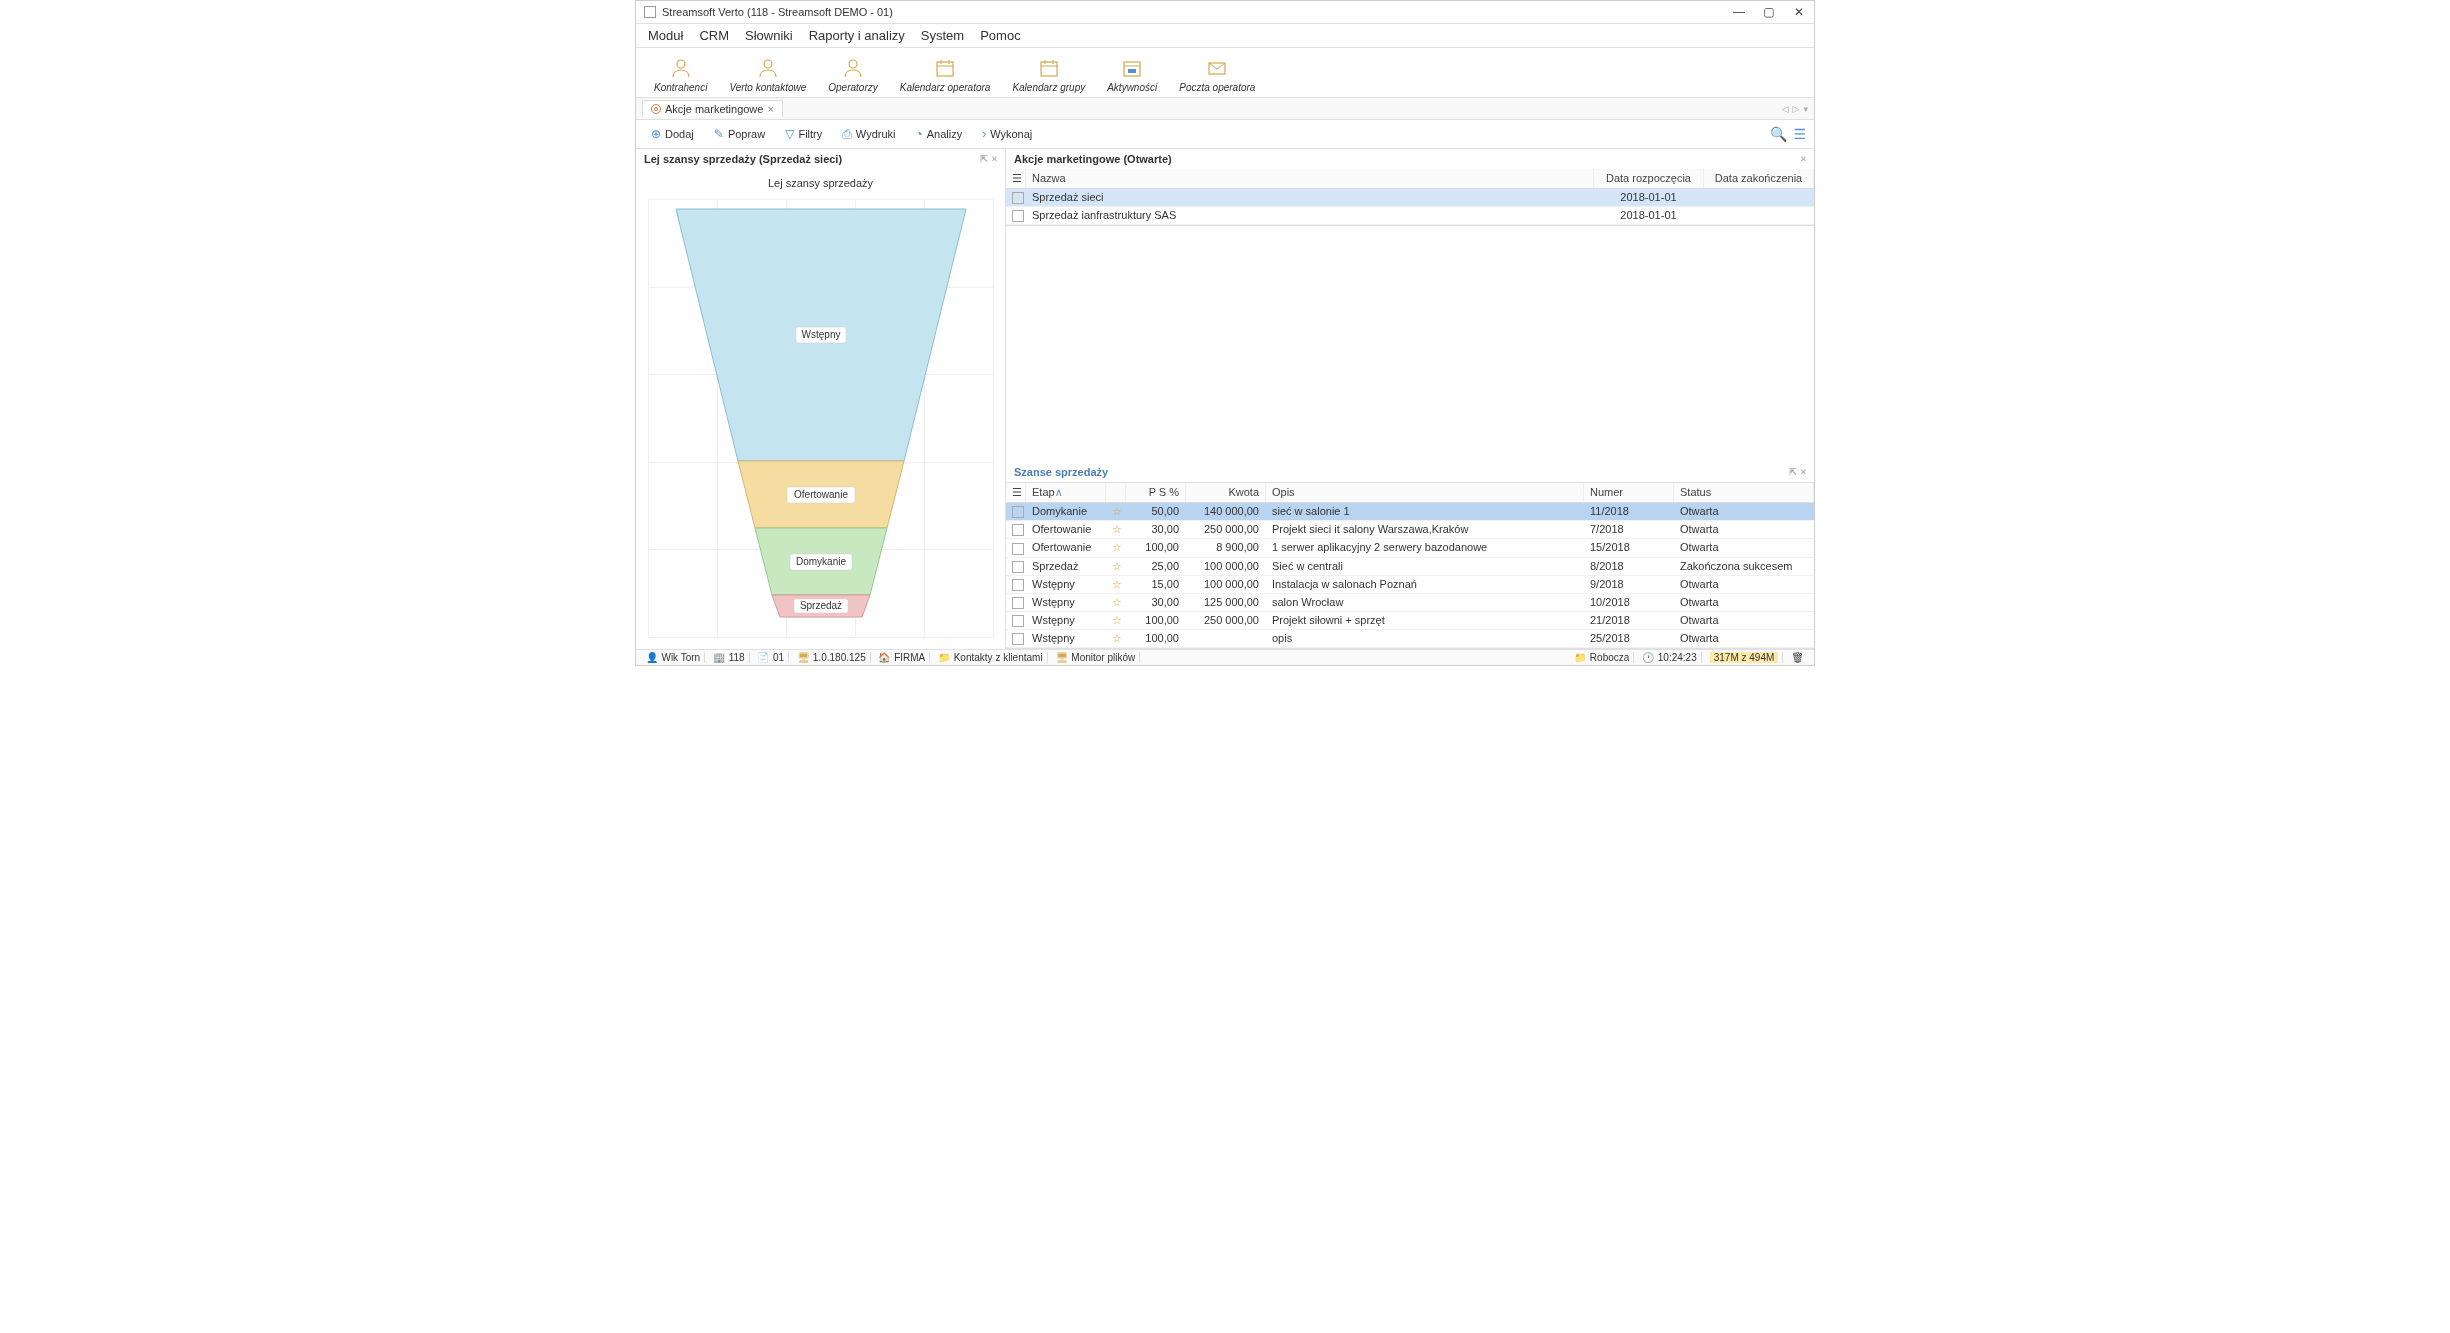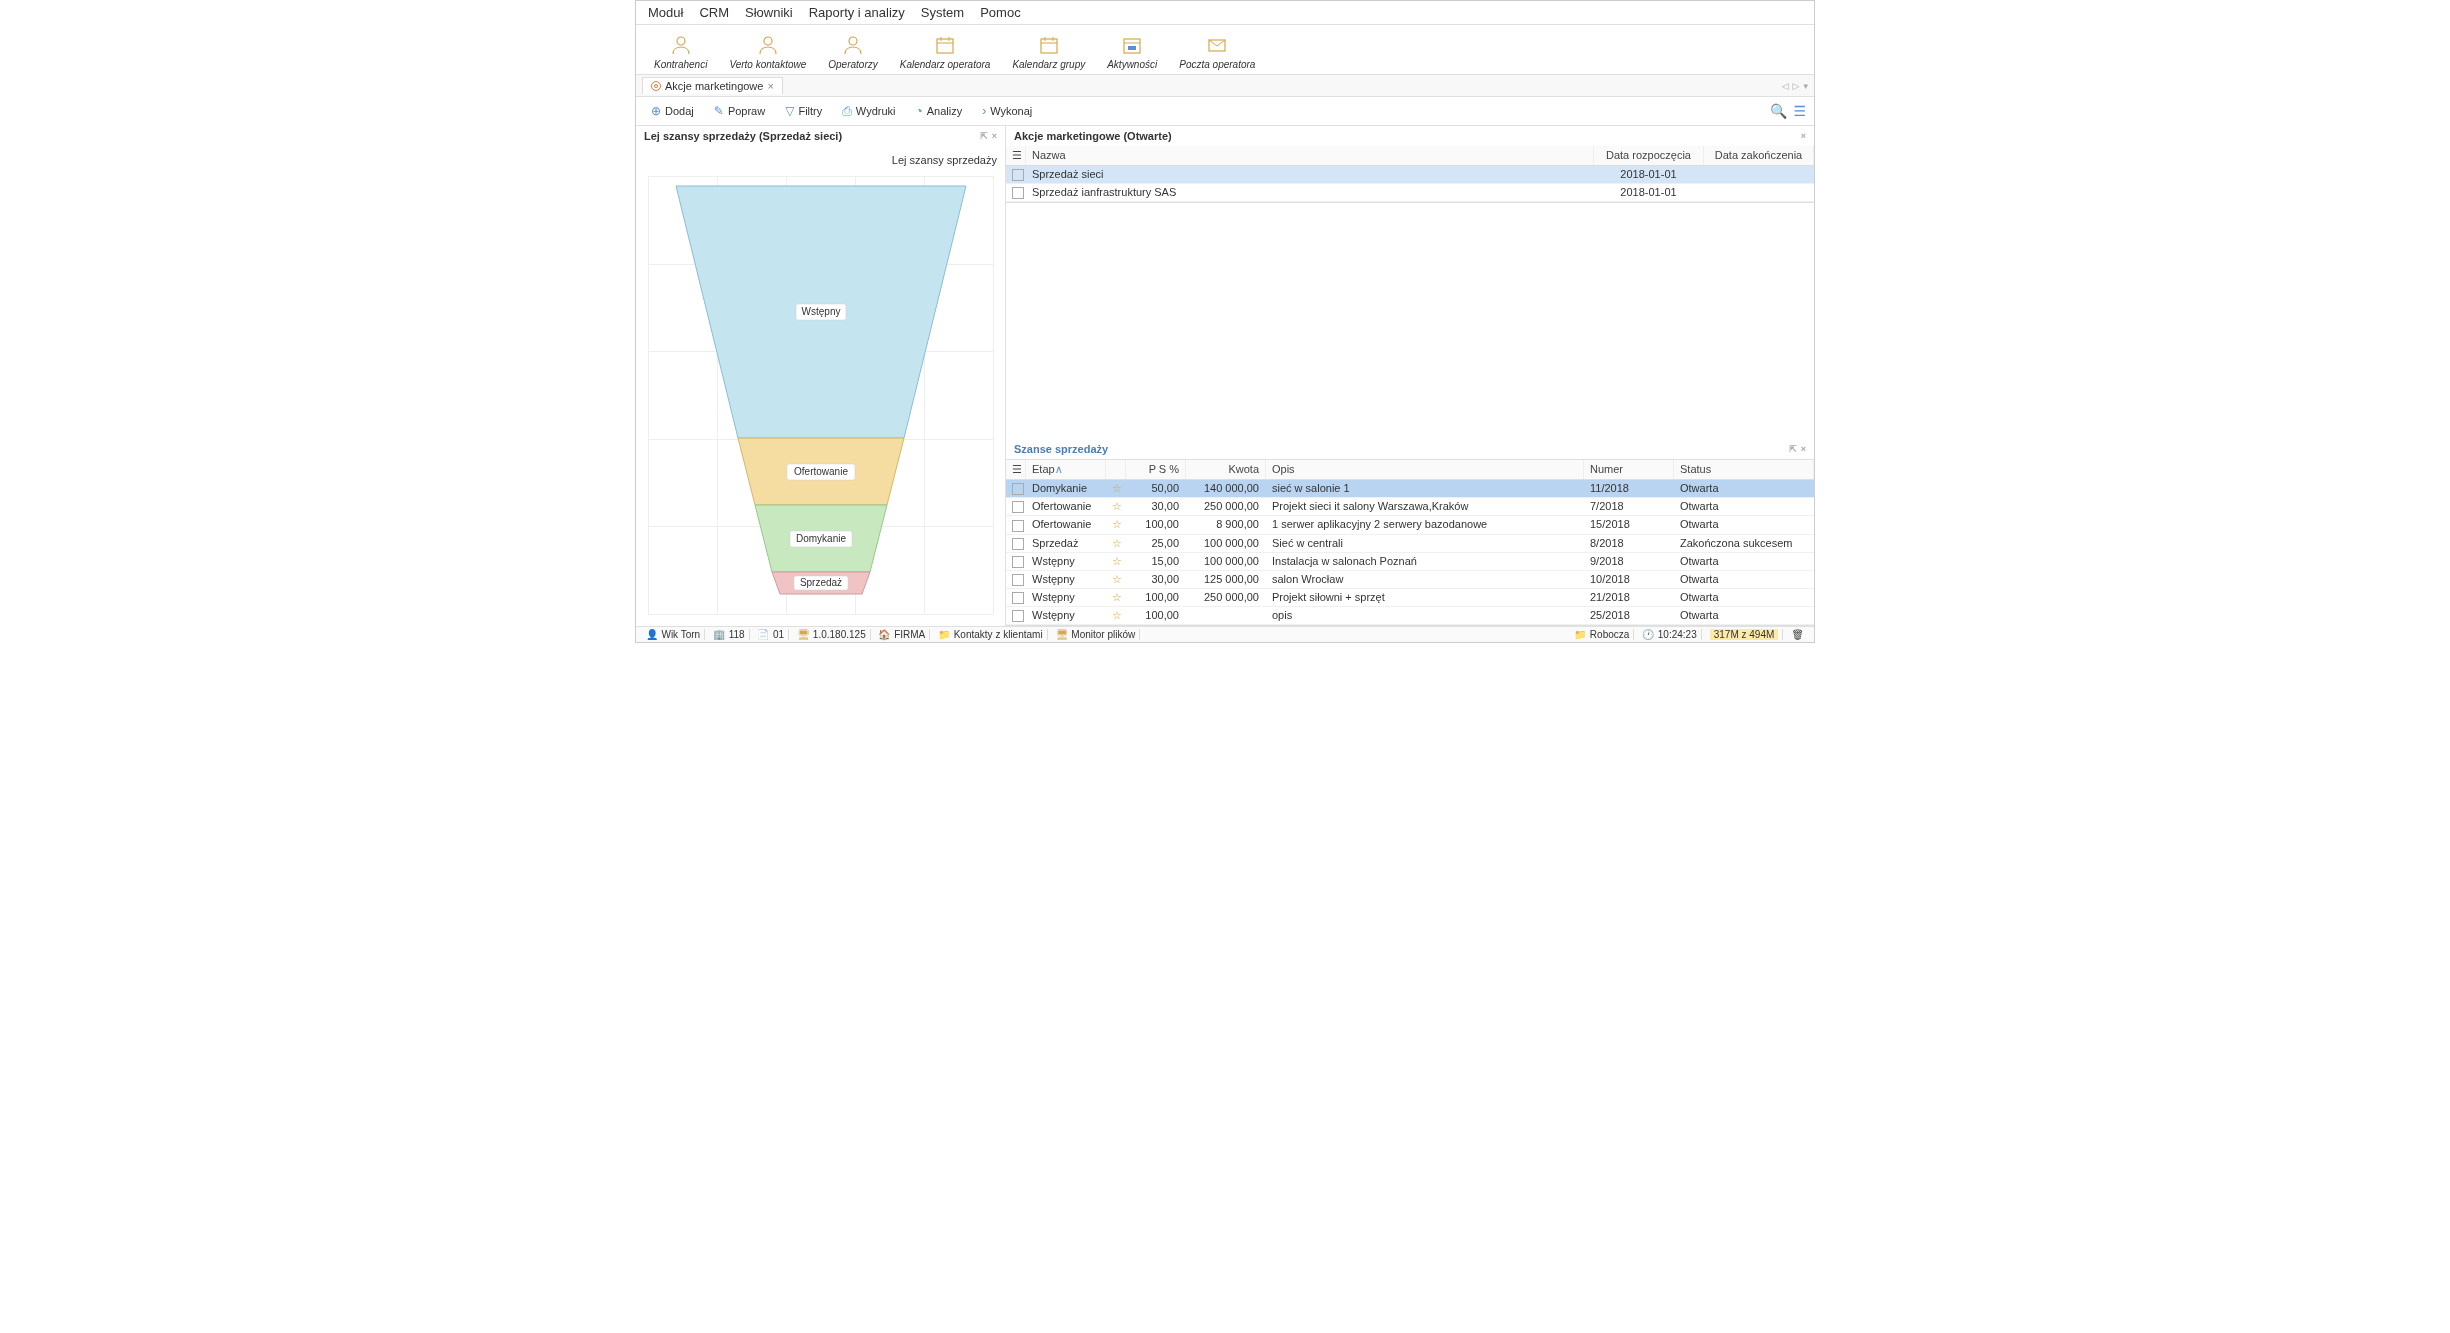--- a/index.html
+++ b/index.html
@@ -41,21 +41,21 @@
 
 .content { display: flex; height: 500px; }
 .left-panel { width: 370px; border-right: 1px solid #e0e0e0; display: flex; flex-direction: column; }
 .right-panel { flex: 1; display: flex; flex-direction: column; }
 
 .panel-header { padding: 4px 8px; font-size: 11px; font-weight: bold; color: #333; display: flex; justify-content: space-between; align-items: center; }
 .panel-header-ctrl { color: #aaa; font-size: 9px; display: flex; gap: 4px; }
 
 
 .funnel-wrap { flex: 1; position: relative; padding: 8px; }
-.funnel-title { text-align: right; font-size: 11px; color: #333; margin-bottom: 10px; }
+.funnel-title { text-align: center; font-size: 11px; color: #333; margin-bottom: 10px; }
 .funnel-grid { position: absolute; inset: 30px 12px 12px 12px; }
 .funnel-grid::before, .funnel-grid::after { content: ''; }
 .grid-line-v { position: absolute; top: 0; bottom: 0; width: 1px; background: #eee; }
 .grid-line-h { position: absolute; left: 0; right: 0; height: 1px; background: #eee; }
 .funnel-svg { position: relative; display: block; margin: 0 auto; }
 .funnel-label { font-size: 10px; fill: #333; text-anchor: middle; }
 .funnel-label-box { fill: #fff; stroke: #ccc; stroke-width: 0.5; rx: 2; }
 
 
 .table-wrap { border-bottom: 1px solid #e0e0e0; }
@@ -97,20 +97,31 @@
 .o-status { width: 140px; }
 
 .icon-target { width:10px; height:10px; display:inline-block; border:1.5px solid #e07b39; border-radius:50%; position:relative; }
 .icon-target::after { content:''; position:absolute; inset:2px; border:1px solid #e07b39; border-radius:50%; }
 </style>
 </head>
 <body>
 
 <div class="app">
 
+  <div class="titlebar">
+    <div class="titlebar-left">
+      <span class="titlebar-icon"></span>
+      <span class="titlebar-title">Streamsoft Verto (118 - Streamsoft DEMO - 01)</span>
+    </div>
+    <div class="titlebar-controls">
+      <span class="win-btn">—</span>
+      <span class="win-btn">▢</span>
+      <span class="win-btn">✕</span>
+    </div>
+  </div>
 
   <div class="menubar">
     <span class="menu-item">Moduł</span>
     <span class="menu-item">CRM</span>
     <span class="menu-item">Słowniki</span>
     <span class="menu-item">Raporty i analizy</span>
     <span class="menu-item">System</span>
     <span class="menu-item">Pomoc</span>
   </div>
 

